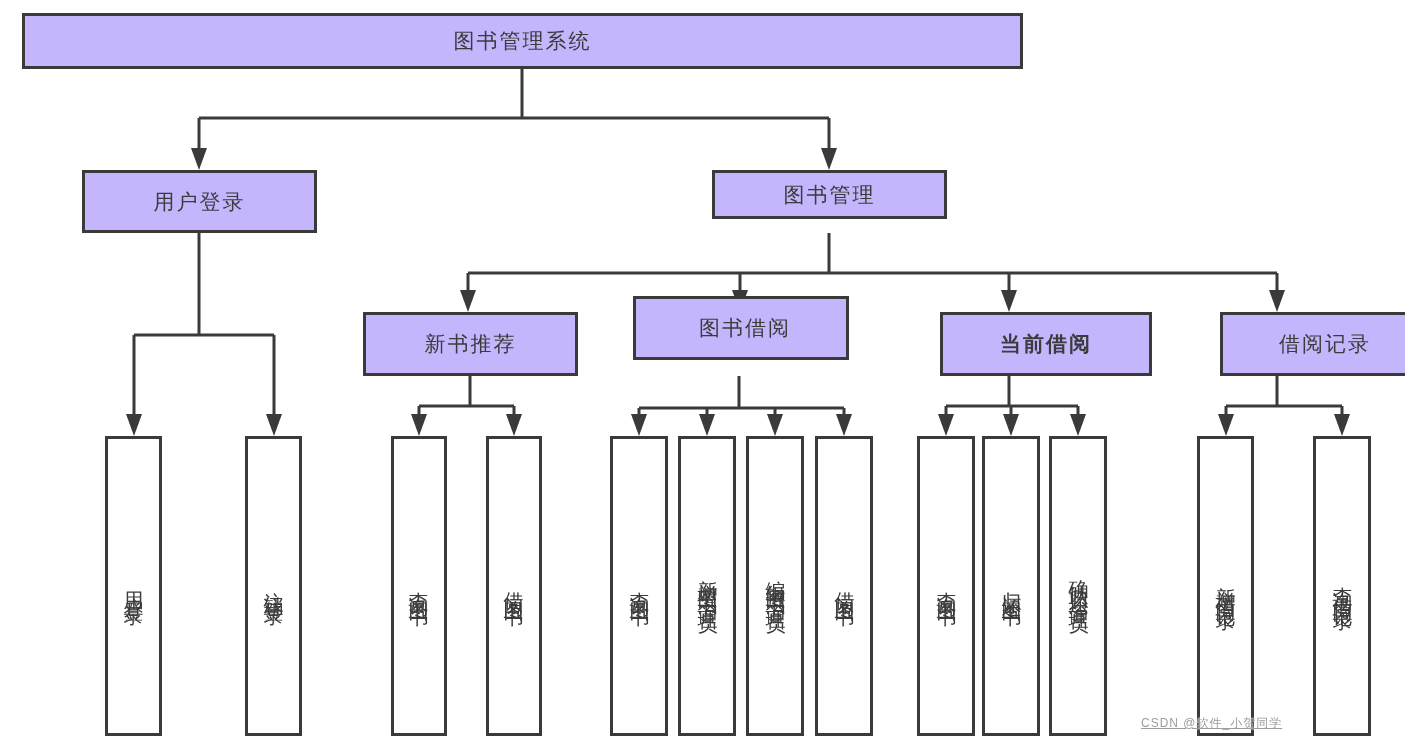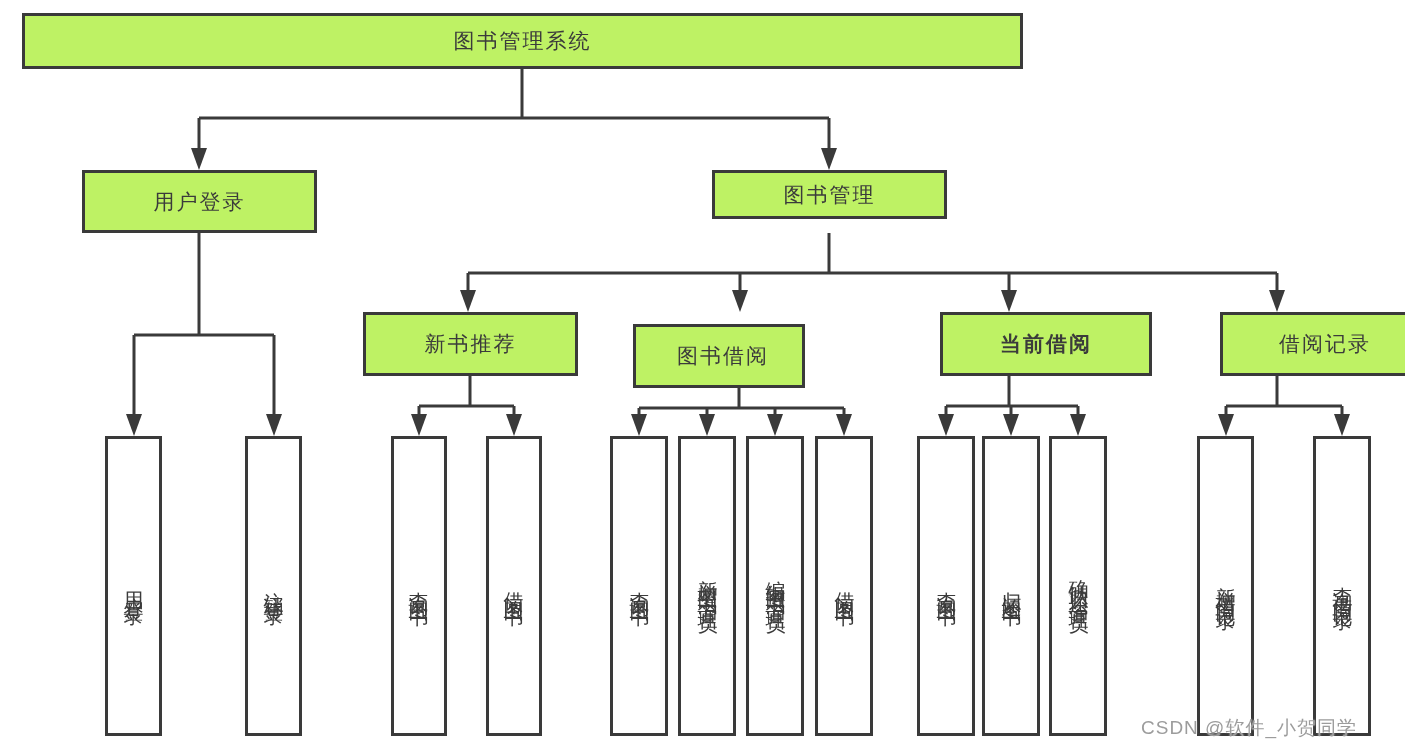--- a/index.html
+++ b/index.html
@@ -17,21 +17,21 @@
   }
   .connectors {
     position: absolute;
     left: 0; top: 0;
     width: 1405px;
     height: 747px;
   }
   .node {
     position: absolute;
     box-sizing: border-box;
-    background: #bef264;
+    background: #c4b5fd;
     border: 3px solid #3a3a3a;
     display: flex;
     align-items: center;
     justify-content: center;
     font-size: 21px;
     letter-spacing: 2px;
     color: #3b3b3b;
     white-space: nowrap;
   }
   .leaf {
@@ -46,25 +46,26 @@
     text-align: center;
     font-size: 20px;
     letter-spacing: 5px;
     line-height: 51px;
     color: #3b3b3b;
   }
   .watermark {
     position: absolute;
     left: 1141px;
     top: 715px;
-    font-size: 19px;
+    font-size: 12px;
     letter-spacing: 1px;
     color: #9c9c9c;
     white-space: nowrap;
     text-shadow: 0 0 2px #ffffff;
+    text-decoration: underline;
   }
 </style>
 </head>
 <body>
 
 <div class="canvas">
 
   <svg class="connectors" viewBox="0 0 1405 747" xmlns="http://www.w3.org/2000/svg">
     <path fill="none" stroke="#3a3a3a" stroke-width="3" d="
       M522 69 V118 M199 118 H829 M199 118 V156 M829 118 V156
@@ -96,21 +97,21 @@
       <polygon points="1334,414 1350,414 1342,436"></polygon>
     </g>
   </svg>
 
   <div class="node" style="left:22px; top:13px; width:1001px; height:56px;">图书管理系统</div>
 
   <div class="node" style="left:82px; top:170px; width:235px; height:63px;">用户登录</div>
   <div class="node" style="left:712px; top:170px; width:235px; height:49px;">图书管理</div>
 
   <div class="node" style="left:363px; top:312px; width:215px; height:64px;text-align:right;">新书推荐</div>
-  <div class="node" style="left:633px; top:324px; width:172px; height:64px;padding-left:8px;">图书借阅</div>
+  <div class="node" style="left:633px; top:296px; width:216px; height:64px;padding-left:8px;">图书借阅</div>
   <div class="node" style="left:940px; top:312px; width:212px; height:64px;font-weight:bold;">当前借阅</div>
   <div class="node" style="left:1172px; top:312px; width:210px; height:64px;margin-left:48px;">借阅记录</div>
 
   <div class="leaf" style="left:105px; width:57px;">用户登录</div>
   <div class="leaf" style="left:245px; width:57px;">注销登录</div>
 
   <div class="leaf" style="left:391px; width:56px;">查询图书</div>
   <div class="leaf" style="left:486px; width:56px;">借阅图书</div>
 
   <div class="leaf" style="left:610px; width:58px;">查询图书</div>

